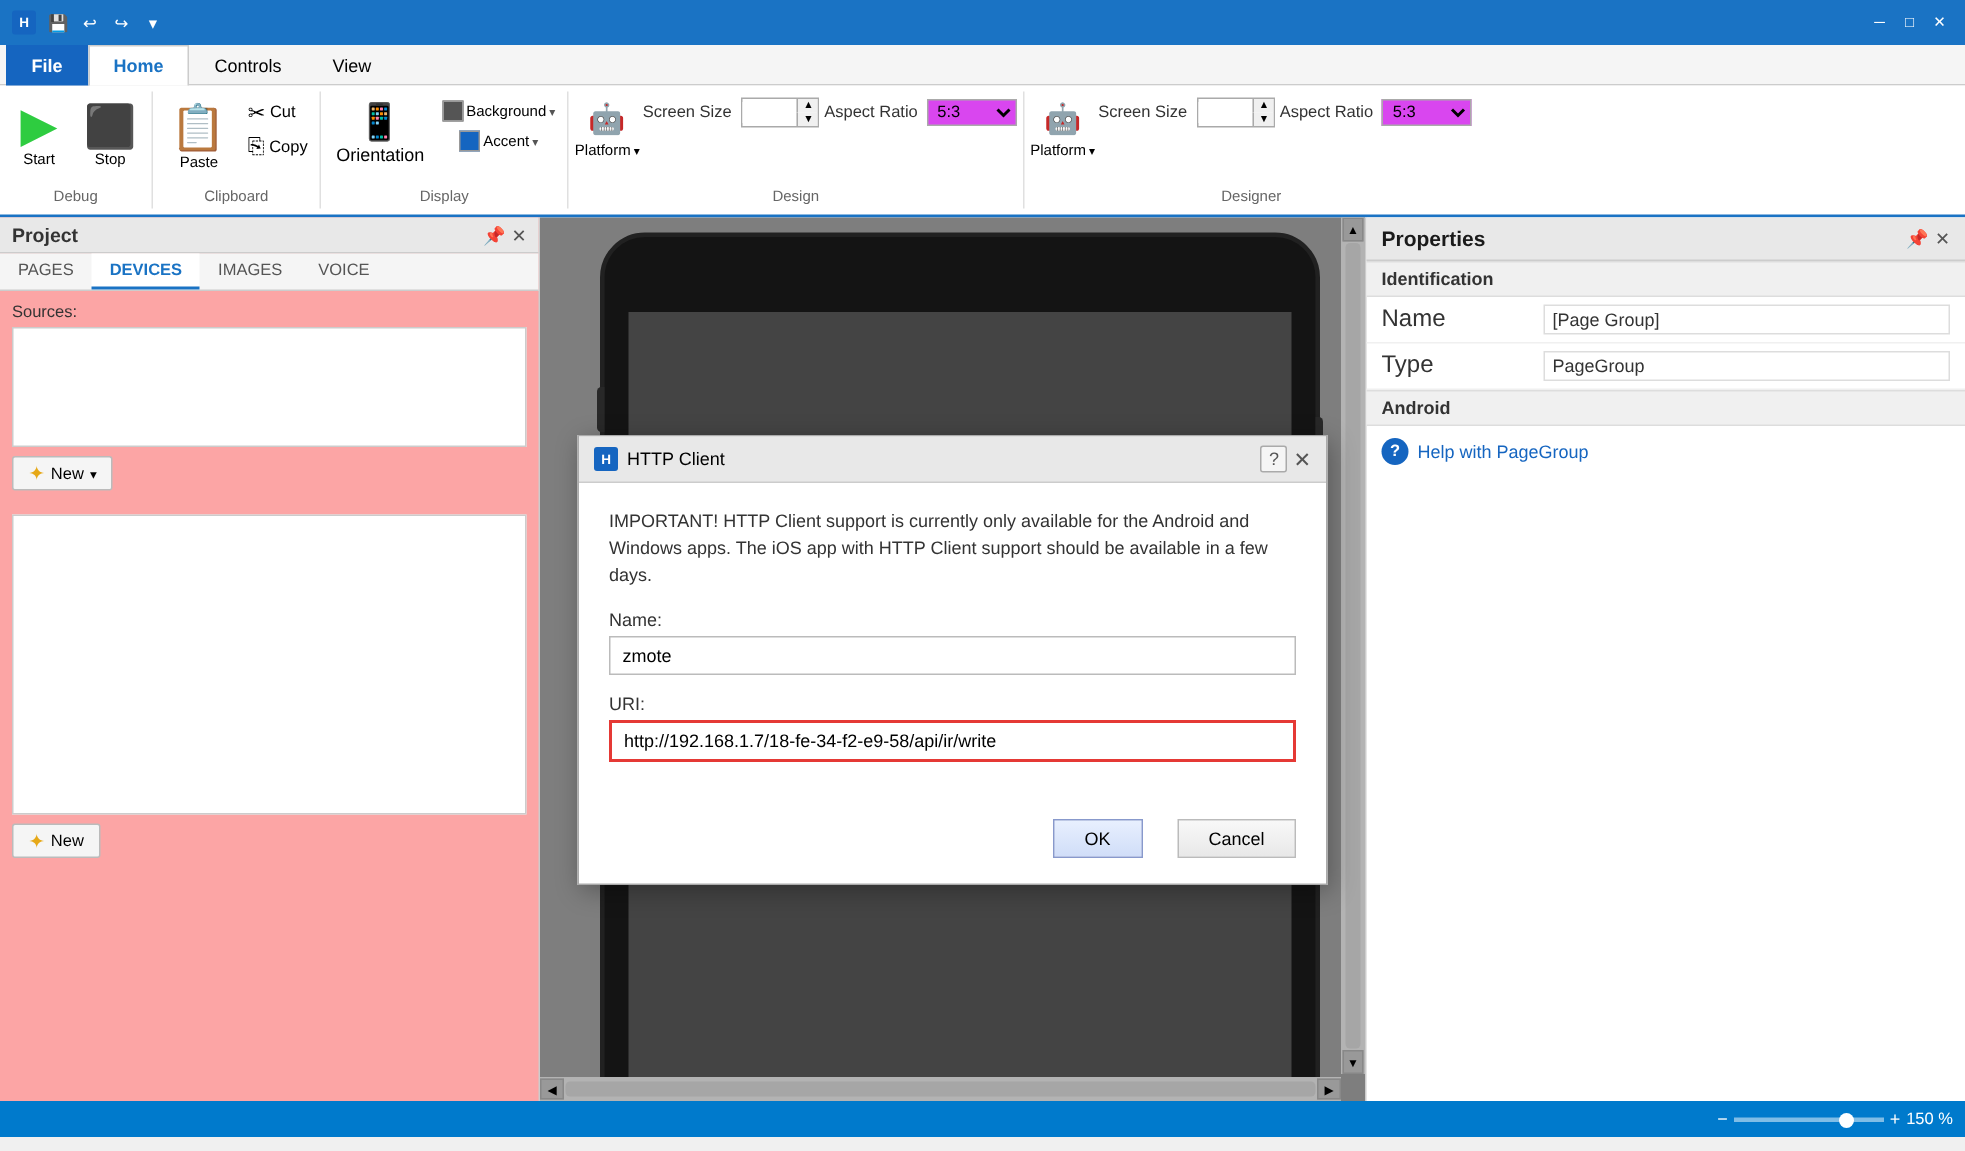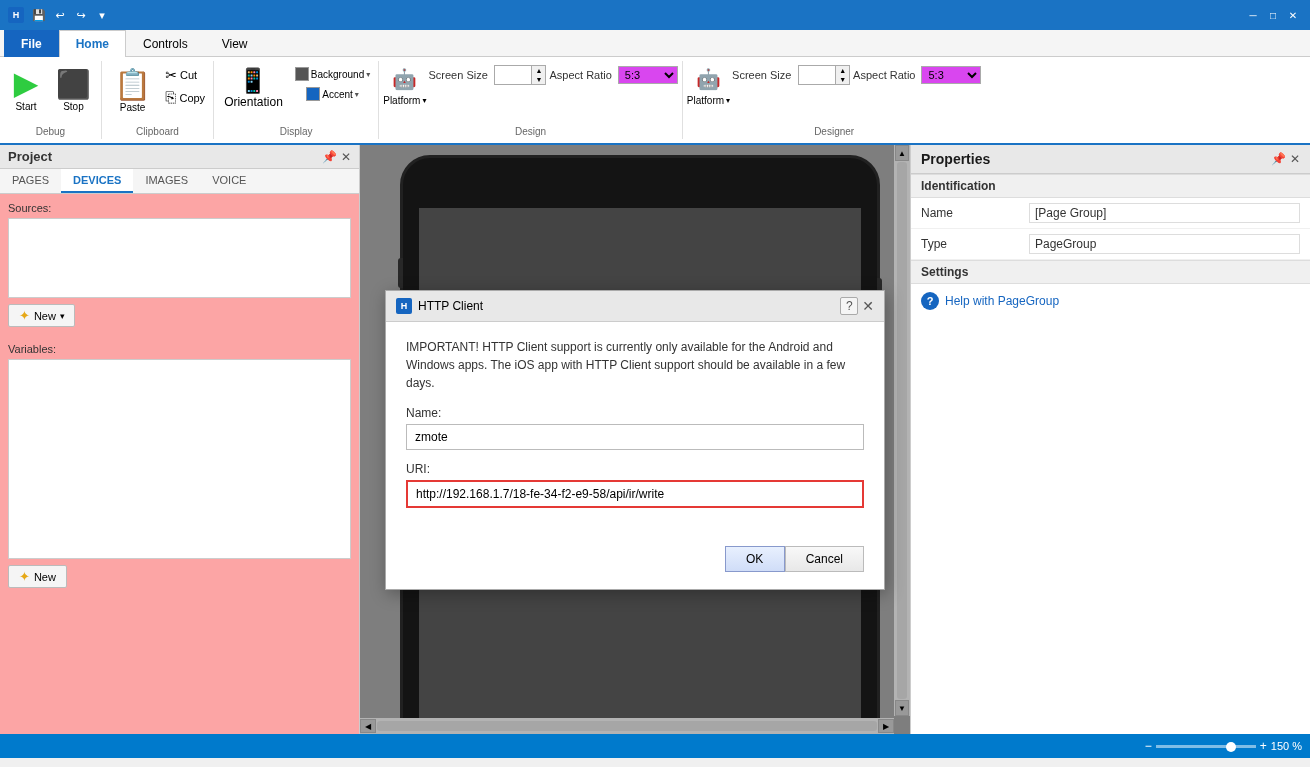--- a/index.html
+++ b/index.html
@@ -173,21 +173,21 @@
       border-bottom: 1px solid #ddd;
       border-top: 1px solid #ddd;
     }
     .props-row {
       display: flex;
       align-items: center;
       padding: 5px 10px;
       border-bottom: 1px solid #f0f0f0;
       gap: 8px;
     }
-    .props-key { color: #333; font-size: 12px; width: 100px; }
+    .props-key { color: #333; font-size: 16px; width: 100px; }
     .props-val {
       flex: 1; font-size: 12px; color: #333;
       border: 1px solid #ddd; padding: 2px 5px; background: white;
     }
     .props-val-btn {
       width: 22px; height: 22px; background: #e0e0e0;
       border: 1px solid #bbb; cursor: pointer; display: flex;
       align-items: center; justify-content: center; font-size: 12px;
     }
     .help-link {
@@ -241,21 +241,21 @@
     .modal-close { background: transparent; border: none; cursor: pointer; font-size: 14px; color: #555; }
     .modal-body { padding: 16px 20px; }
     .modal-info-text { font-size: 12px; color: #333; line-height: 1.5; margin-bottom: 14px; }
     .modal-field { margin-bottom: 12px; }
     .modal-field-label { font-size: 12px; color: #333; margin-bottom: 4px; }
     .modal-input {
       width: 100%; border: 1px solid #bbb; padding: 5px 8px;
       font-size: 12px; outline: none;
     }
     .modal-input.highlighted { border: 2px solid #e53935; }
-    .modal-footer { display: flex; justify-content: flex-end; gap: 0; padding: 10px 20px 16px; }
+    .modal-footer { display: flex; justify-content: flex-end; gap: 23px; padding: 10px 20px 16px; }
     .btn-ok {
       background: linear-gradient(to bottom, #e8f0fe, #d0ddf8);
       border: 1px solid #8899cc;
       padding: 5px 20px;
       font-size: 12px;
       cursor: pointer;
       min-width: 60px;
     }
     .btn-cancel {
       background: linear-gradient(to bottom, #f8f8f8, #e8e8e8);
@@ -463,21 +463,20 @@
     <div class="panel-section">
       <div class="panel-label">Sources:</div>
       <div class="panel-list" style="height:60px;"></div>
       <button class="new-btn">
         <span style="color:#e6a817;font-size:13px;">✦</span>
         <span>New</span>
         <span style="font-size:9px;">▾</span>
       </button>
     </div>
     <div class="panel-section" style="flex:1;">
-      <div class="panel-label">Variables:</div>
       <div class="panel-list" style="height:200px;"></div>
       <button class="new-btn">
         <span style="color:#e6a817;font-size:13px;">✦</span>
         <span>New</span>
       </button>
     </div>
   </div>
 
   <div class="canvas-area">
 
@@ -552,21 +551,21 @@
     <div class="props-row">
       <span class="props-key">Name</span>
       <input class="props-val" type="text" value="[Page Group]" style="">
     </div>
 
     <div class="props-row">
       <span class="props-key">Type</span>
       <input class="props-val" type="text" value="PageGroup" style="">
     </div>
 
-    <div class="props-section-header">Settings</div>
+    <div class="props-section-header">Android</div>
 
 
     <div class="help-link">
       <div class="help-icon">?</div>
       <span>Help with PageGroup</span>
     </div>
   </div>
 </div>
 
 <div class="status-bar">

